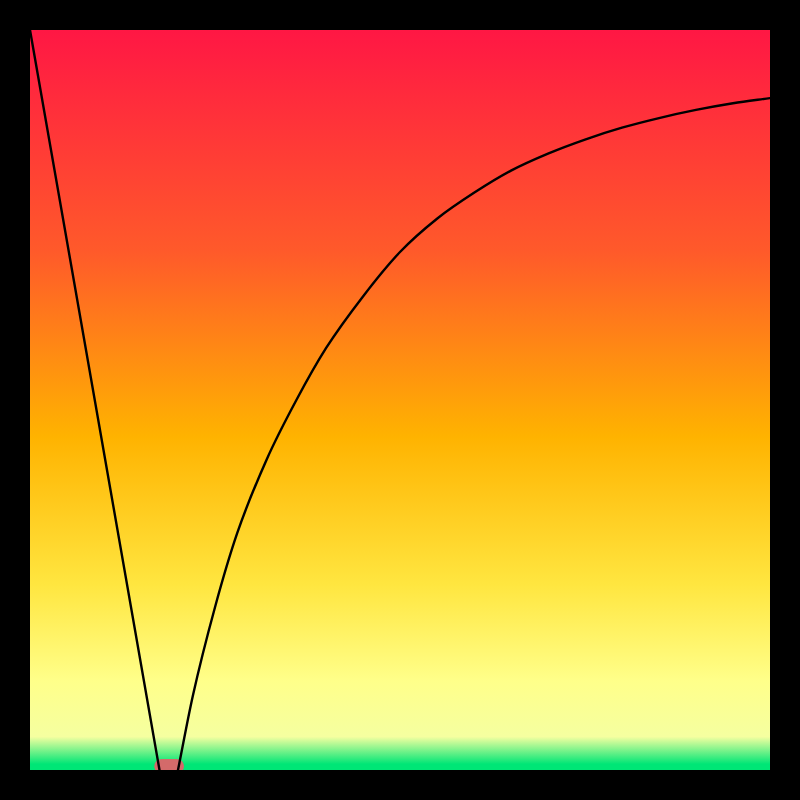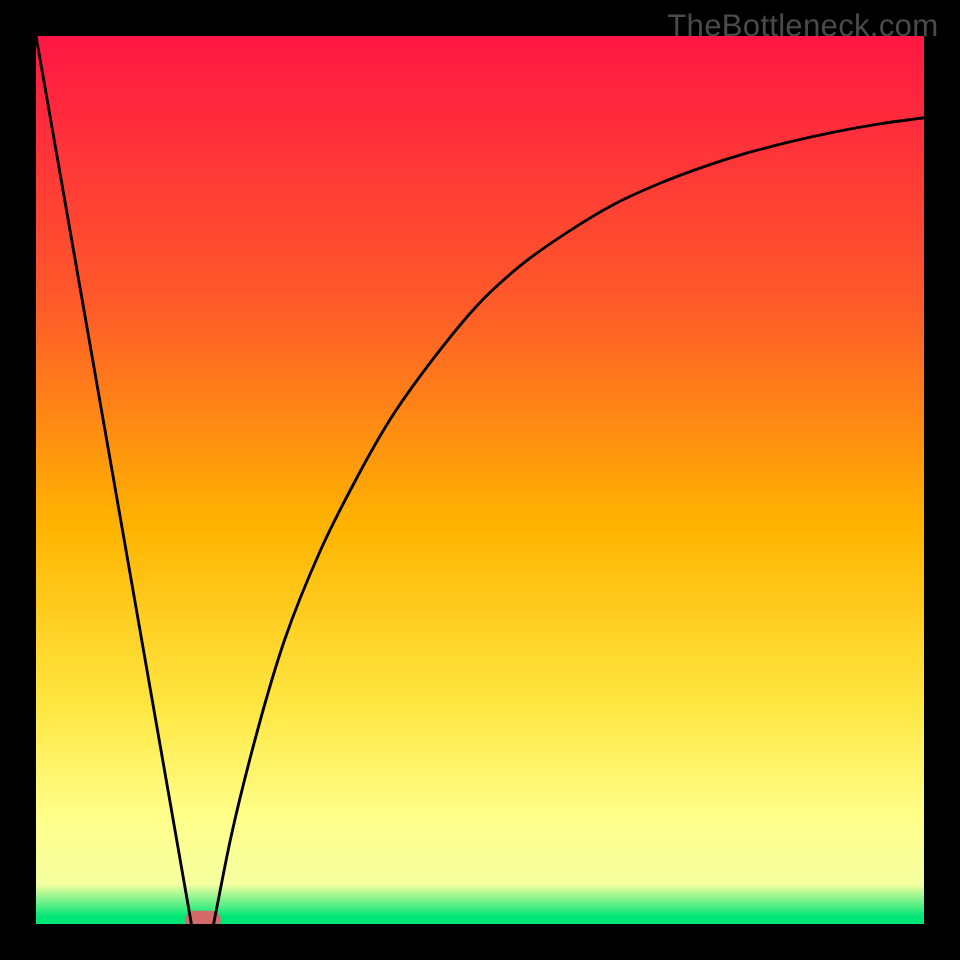--- a/index.html
+++ b/index.html
@@ -29,21 +29,20 @@
     user-select: none;
   }
   svg {
     display: block;
   }
 </style>
 </head>
 <body>
 
 <div class="frame">
-  <div class="watermark">TheBottleneck.com</div>
   <svg id="chart-svg" width="800" height="800" viewBox="0 0 800 800">
       <defs>
         <linearGradient id="bg-grad" x1="0" y1="0" x2="0" y2="1">
           <stop offset="0%" stop-color="#ff1744"></stop>
           <stop offset="30%" stop-color="#ff5a2a"></stop>
           <stop offset="55.00000000000001%" stop-color="#ffb300"></stop>
           <stop offset="75%" stop-color="#ffe640"></stop>
           <stop offset="88%" stop-color="#ffff8a"></stop>
           <stop offset="95.5%" stop-color="#f5ffa0"></stop>
           <stop offset="99.2%" stop-color="#00e676"></stop>

